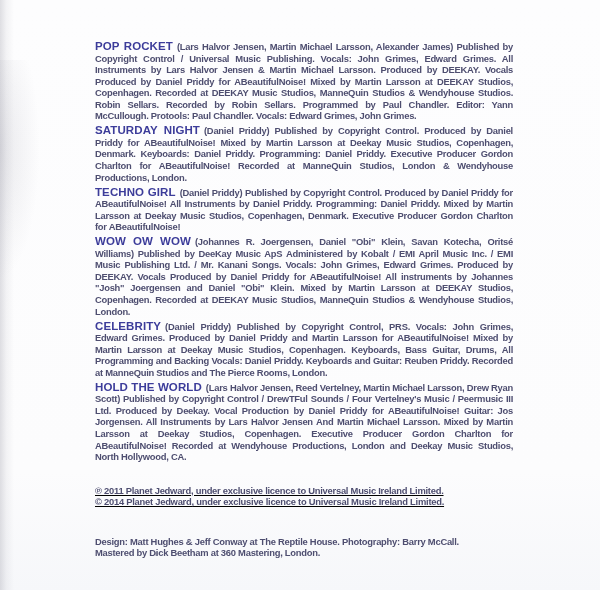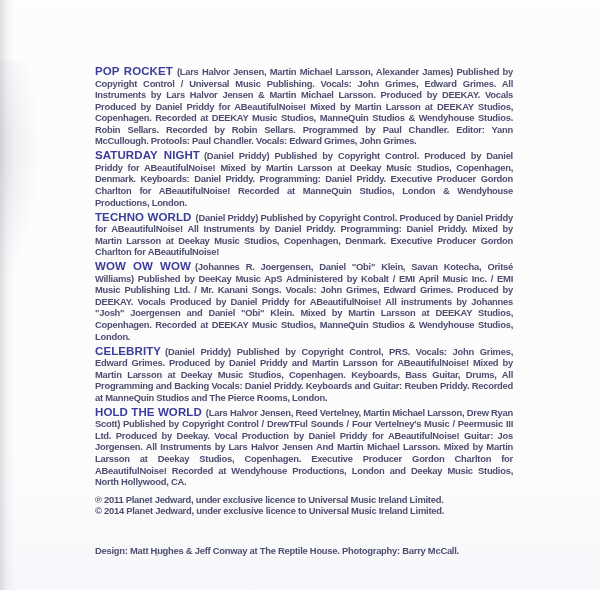--- a/index.html
+++ b/index.html
@@ -27,41 +27,42 @@
   .smudge-topleft {
     position: absolute;
     left: 0; top: 60px;
     width: 40px; height: 220px;
     background: radial-gradient(ellipse at 0% 40%, rgba(140,140,155,0.18), rgba(140,140,155,0) 70%);
     pointer-events: none;
   }
   .text-column {
     position: absolute;
     left: 95px;
-    top: 66px;
+    top: 41px;
     width: 418px;
   }
   p.track {
     margin: 0 0 3.5px 0;
     font-size: 9.4px;
     line-height: 11.55px;
     font-weight: bold;
     letter-spacing: -0.25px;
     color: var(--body-color);
     text-align: justify;
   }
   .track-title {
     font-size: 11.5px;
     letter-spacing: 0.1px;
     color: var(--title-color);
     margin-right: 4px;
     white-space: nowrap;
   }
   .legal-block {
-    margin-top: 6px;
+    margin-top: 22px;
+    text-decoration: underline;
   }
   .legal-block div,
   .colophon-block div {
     font-size: 9.4px;
     line-height: 11.5px;
     font-weight: bold;
     letter-spacing: -0.25px;
     color: var(--body-color);
     text-align: left;
   }
@@ -85,33 +86,34 @@
 <div class="page" style="--title-color: #3c3c9a; --body-color: #4e4e70;">
   <div class="edge-shade-left"></div>
   <div class="smudge-topleft"></div>
 
   <div class="text-column">
 
     <p class="track"><span class="track-title">POP ROCKET</span><span>(Lars Halvor Jensen, Martin Michael Larsson, Alexander James) Published by Copyright Control / Universal Music Publishing. Vocals: John Grimes, Edward Grimes. All Instruments by Lars Halvor Jensen &amp; Martin Michael Larsson. Produced by DEEKAY. Vocals Produced by Daniel Priddy for ABeautifulNoise! Mixed by Martin Larsson at DEEKAY Studios, Copenhagen. Recorded at DEEKAY Music Studios, ManneQuin Studios &amp; Wendyhouse Studios. Robin Sellars. Recorded by Robin Sellars. Programmed by Paul Chandler. Editor: Yann McCullough. Protools: Paul Chandler. Vocals: Edward Grimes, John Grimes.</span></p>
 
     <p class="track"><span class="track-title">SATURDAY NIGHT</span><span>(Daniel Priddy) Published by Copyright Control. Produced by Daniel Priddy for ABeautifulNoise! Mixed by Martin Larsson at Deekay Music Studios, Copenhagen, Denmark. Keyboards: Daniel Priddy. Programming: Daniel Priddy. Executive Producer Gordon Charlton for ABeautifulNoise! Recorded at ManneQuin Studios, London &amp; Wendyhouse Productions, London.</span></p>
 
-    <p class="track"><span class="track-title">TECHNO WORLD</span><span>(Daniel Priddy) Published by Copyright Control. Produced by Daniel Priddy for ABeautifulNoise! All Instruments by Daniel Priddy. Programming: Daniel Priddy. Mixed by Martin Larsson at Deekay Music Studios, Copenhagen, Denmark. Executive Producer Gordon Charlton for ABeautifulNoise!</span></p>
+    <p class="track"><span class="track-title">TECHNO GIRL</span><span>(Daniel Priddy) Published by Copyright Control. Produced by Daniel Priddy for ABeautifulNoise! All Instruments by Daniel Priddy. Programming: Daniel Priddy. Mixed by Martin Larsson at Deekay Music Studios, Copenhagen, Denmark. Executive Producer Gordon Charlton for ABeautifulNoise!</span></p>
 
     <p class="track"><span class="track-title">WOW OW WOW</span><span>(Johannes R. Joergensen, Daniel "Obi" Klein, Savan Kotecha, Oritsé Williams) Published by DeeKay Music ApS Administered by Kobalt / EMI April Music Inc. / EMI Music Publishing Ltd. / Mr. Kanani Songs. Vocals: John Grimes, Edward Grimes. Produced by DEEKAY. Vocals Produced by Daniel Priddy for ABeautifulNoise! All instruments by Johannes "Josh" Joergensen and Daniel "Obi" Klein. Mixed by Martin Larsson at DEEKAY Studios, Copenhagen. Recorded at DEEKAY Music Studios, ManneQuin Studios &amp; Wendyhouse Studios, London.</span></p>
 
     <p class="track"><span class="track-title">CELEBRITY</span><span>(Daniel Priddy) Published by Copyright Control, PRS. Vocals: John Grimes, Edward Grimes. Produced by Daniel Priddy and Martin Larsson for ABeautifulNoise! Mixed by Martin Larsson at Deekay Music Studios, Copenhagen. Keyboards, Bass Guitar, Drums, All Programming and Backing Vocals: Daniel Priddy. Keyboards and Guitar: Reuben Priddy. Recorded at ManneQuin Studios and The Pierce Rooms, London.</span></p>
 
     <p class="track"><span class="track-title">HOLD THE WORLD</span><span>(Lars Halvor Jensen, Reed Vertelney, Martin Michael Larsson, Drew Ryan Scott) Published by Copyright Control / DrewTFul Sounds / Four Vertelney's Music / Peermusic III Ltd. Produced by Deekay. Vocal Production by Daniel Priddy for ABeautifulNoise! Guitar: Jos Jorgensen. All Instruments by Lars Halvor Jensen And Martin Michael Larsson. Mixed by Martin Larsson at Deekay Studios, Copenhagen. Executive Producer Gordon Charlton for ABeautifulNoise! Recorded at Wendyhouse Productions, London and Deekay Music Studios, North Hollywood, CA.</span></p>
 
     <div class="legal-block">
       <div>℗ 2011 Planet Jedward, under exclusive licence to Universal Music Ireland Limited.</div>
       <div>© 2014 Planet Jedward, under exclusive licence to Universal Music Ireland Limited.</div>
     </div>
 
     <div class="colophon-block">
       <div>Design: Matt Hughes &amp; Jeff Conway at The Reptile House. Photography: Barry McCall.</div>
+      <div>Mastered by Dick Beetham at 360 Mastering, London.</div>
     </div>
 
   </div>
 
   <div class="scan-artifact"></div>
 </div>
 
 </body></html>

